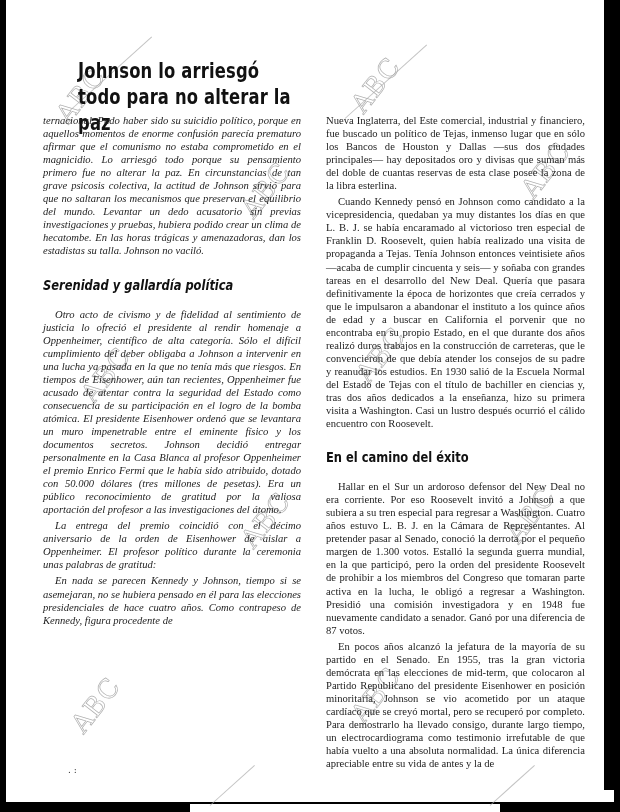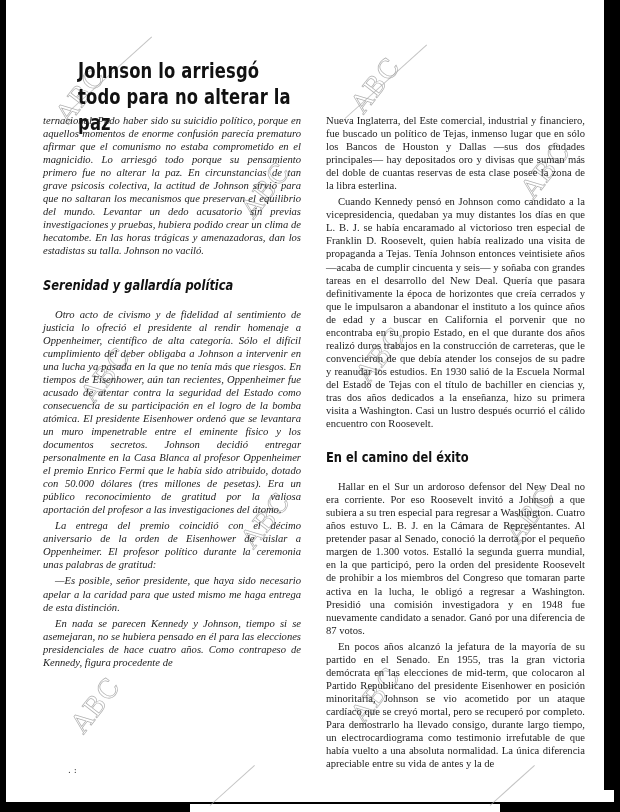--- a/index.html
+++ b/index.html
@@ -72,21 +72,20 @@
 <div class="headline">
   <div>Johnson lo arriesgó</div>
   <div>todo para no alterar la paz</div>
 </div>
 
 <div class="column col-left">
   <p class="noindent">ternacional. Pudo haber sido su suicidio político, porque en aquellos momentos de enorme confusión parecía prematuro afirmar que el comunismo no estaba comprometido en el magnicidio. Lo arriesgó todo porque su pensamiento primero fue no alterar la paz. En circunstancias de tan grave psicosis colectiva, la actitud de Johnson sirvió para que no saltaran los mecanismos que preservan el equilibrio del mundo. Levantar un dedo acusatorio sin previas investigaciones y pruebas, hubiera podido crear un clima de hecatombe. En las horas trágicas y amenazadoras, dan los estadistas su talla. Johnson no vaciló.</p>
   <div class="subhead">Serenidad y gallardía política</div>
   <p>Otro acto de civismo y de fidelidad al sentimiento de justicia lo ofreció el presidente al rendir homenaje a Oppenheimer, científico de alta categoría. Sólo el difícil cumplimiento del deber obligaba a Johnson a intervenir en una lucha ya pasada en la que no tenía más que riesgos. En tiempos de Eisenhower, aún tan recientes, Oppenheimer fue acusado de atentar contra la seguridad del Estado como consecuencia de su participación en el logro de la bomba atómica. El presidente Eisenhower ordenó que se levantara un muro impenetrable entre el eminente físico y los documentos secretos. Johnson decidió entregar personalmente en la Casa Blanca al profesor Oppenheimer el premio Enrico Fermi que le había sido atribuido, dotado con 50.000 dólares (tres millones de pesetas). Era un público reconocimiento de gratitud por la valiosa aportación del profesor a las investigaciones del átomo.</p>
   <p>La entrega del premio coincidió con el décimo aniversario de la orden de Eisenhower de aislar a Oppenheimer. El profesor político durante la ceremonia unas palabras de gratitud:</p>
-  <p>—Es posible, señor presidente, que haya sido necesario apelar a la caridad para que usted mismo me haga entrega de esta distinción.</p>
   <p>En nada se parecen Kennedy y Johnson, tiempo si se asemejaran, no se hubiera pensado en él para las elecciones presidenciales de hace cuatro años. Como contrapeso de Kennedy, figura procedente de</p>
 </div>
 
 <div class="column col-right">
   <p class="noindent">Nueva Inglaterra, del Este comercial, industrial y financiero, fue buscado un político de Tejas, inmenso lugar que en sólo los Bancos de Houston y Dallas —sus dos ciudades principales— hay depositados oro y divisas que suman más del doble de cuantas reservas de esta clase posee la zona de la libra esterlina.</p>
   <p>Cuando Kennedy pensó en Johnson como candidato a la vicepresidencia, quedaban ya muy distantes los días en que L. B. J. se había encaramado al victorioso tren especial de Franklin D. Roosevelt, quien había realizado una visita de propaganda a Tejas. Tenía Johnson entonces veintisiete años —acaba de cumplir cincuenta y seis— y soñaba con grandes tareas en el desarrollo del New Deal. Quería que pasara definitivamente la época de horizontes que creía cerrados y que le impulsaron a abandonar el instituto a los quince años de edad y a buscar en California el porvenir que no encontraba en su propio Estado, en el que durante dos años realizó duros trabajos en la construcción de carreteras, que le convencieron de que debía atender los consejos de su padre y reanudar los estudios. En 1930 salió de la Escuela Normal del Estado de Tejas con el título de bachiller en ciencias y, tras dos años dedicados a la enseñanza, hizo su primera visita a Washington. Casi un lustro después ocurrió el cálido encuentro con Roosevelt.</p>
   <div class="subhead">En el camino del éxito</div>
   <p>Hallar en el Sur un ardoroso defensor del New Deal no era corriente. Por eso Roosevelt invitó a Johnson a que subiera a su tren especial para regresar a Washington. Cuatro años estuvo L. B. J. en la Cámara de Representantes. Al pretender pasar al Senado, conoció la derrota por el pequeño margen de 1.300 votos. Estalló la segunda guerra mundial, en la que participó, pero la orden del presidente Roosevelt de prohibir a los miembros del Congreso que tomaran parte activa en la lucha, le obligó a regresar a Washington. Presidió una comisión investigadora y en 1948 fue nuevamente candidato a senador. Ganó por una diferencia de 87 votos.</p>
   <p>En pocos años alcanzó la jefatura de la mayoría de su partido en el Senado. En 1955, tras la gran victoria demócrata en las elecciones de mid-term, que colocaron al Partido Republicano del presidente Eisenhower en posición minoritaria, Johnson se vio acometido por un ataque cardíaco que se creyó mortal, pero se recuperó por completo. Para demostrarlo ha llevado consigo, durante largo tiempo, un electrocardiograma como testimonio irrefutable de que había vuelto a una absoluta normalidad. La única diferencia apreciable entre su vida de antes y la de</p>
 </div>

